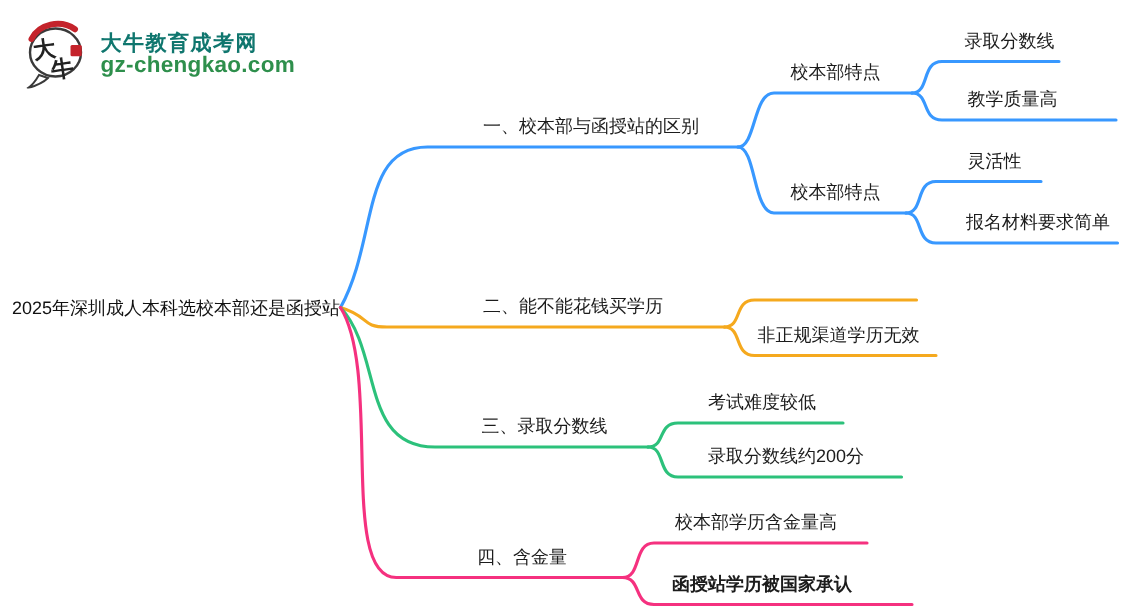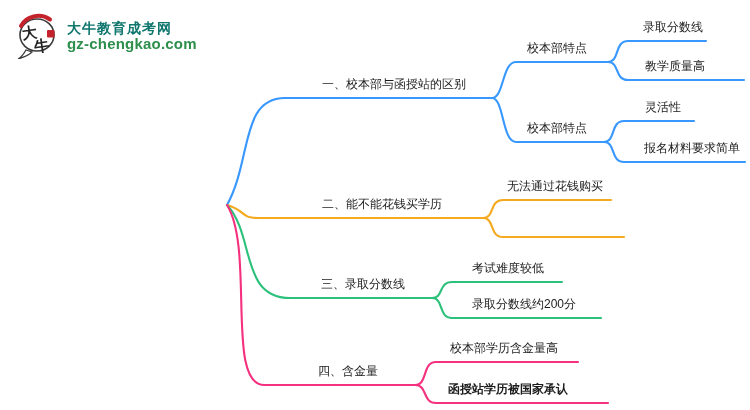--- a/index.html
+++ b/index.html
@@ -58,31 +58,32 @@
       <path d="M432,298 C444,298 438,318 452,318 H601"></path>
     </g>
 
     <g fill="none" stroke-width="2.1" stroke-linecap="round" stroke="#f5317f">
       <path d="M227,205 C255,250 225,387 265,385 H415"></path>
       <path d="M415,385 C428,385 422,362 436,362 H578"></path>
       <path d="M415,385 C428,385 422,403 436,403 H608"></path>
     </g>
   </svg>
 
+  <div class="lbl root-lbl" style="left:8px;top:198px;">2025年深圳成人本科选校本部还是函授站</div>
 
   <div class="lbl" style="left:322px;top:77px;">一、校本部与函授站的区别</div>
   <div class="lbl" style="left:527px;top:41px;">校本部特点</div>
   <div class="lbl" style="left:643px;top:20px;">录取分数线</div>
   <div class="lbl" style="left:645px;top:59px;">教学质量高</div>
   <div class="lbl" style="left:527px;top:121px;">校本部特点</div>
   <div class="lbl" style="left:645px;top:100px;">灵活性</div>
   <div class="lbl" style="left:644px;top:141px;">报名材料要求简单</div>
 
   <div class="lbl" style="left:322px;top:197px;">二、能不能花钱买学历</div>
-  <div class="lbl" style="left:507px;top:179px;">无法通过花钱购买</div>
+  <div class="lbl" style="left:505px;top:216px;">非正规渠道学历无效</div>
 
   <div class="lbl" style="left:321px;top:277px;">三、录取分数线</div>
   <div class="lbl" style="left:472px;top:261px;">考试难度较低</div>
   <div class="lbl" style="left:472px;top:297px;">录取分数线约200分</div>
 
   <div class="lbl" style="left:318px;top:364px;">四、含金量</div>
   <div class="lbl" style="left:450px;top:341px;">校本部学历含金量高</div>
   <div class="lbl" style="left:448px;top:382px;font-weight:bold;">函授站学历被国家承认</div>
 
   <div class="logo">

